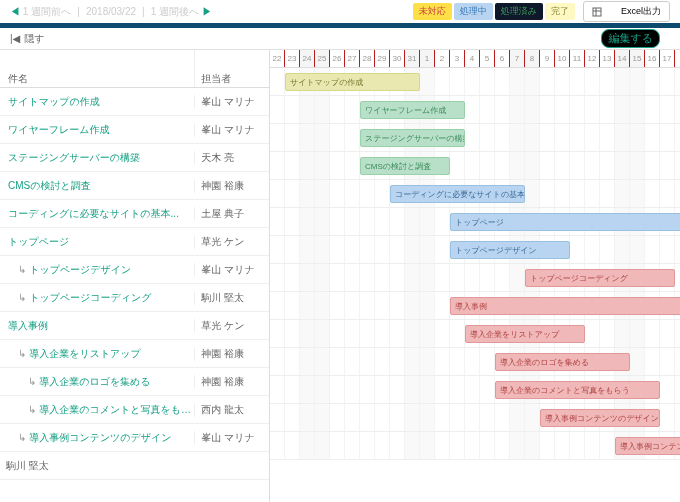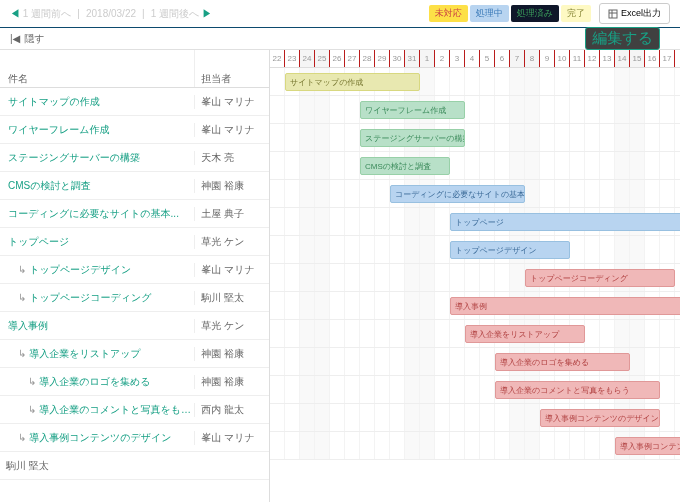--- a/index.html
+++ b/index.html
@@ -1,32 +1,32 @@
 <!DOCTYPE html>
 <html><head>
 <meta charset="utf-8">
 <style>
 *{margin:0;padding:0;box-sizing:border-box}
 body{font-family:-apple-system,"Hiragino Sans",sans-serif;font-size:10px;background:#fff;width:680px;height:502px;overflow:hidden;border-radius:12px;position:relative}
-.toolbar{display:flex;align-items:center;height:28px;padding:0 10px;border-bottom:1px solid #0c4a6e}
+.toolbar{display:flex;align-items:center;height:28px;padding:0 10px;border-bottom:5px solid #0c4a6e}
 .nav{display:flex;align-items:center;gap:6px;color:#18a085}
 .nav span{color:#ccc}
 .nav a{color:#18a085;cursor:pointer}
 .date-cur{color:#666}
 .sp{flex:1}
 .legend{display:flex;gap:2px;margin-right:8px}
 .legend span{padding:2px 6px;border-radius:2px;font-size:9px}
 .lg-r{background:#fde047;color:#c44}
 .lg-b{background:#b8d4f0;color:#3a7ab8}
 .lg-g{background:#0f172a;color:#3a9a5a}
 .lg-y{background:#fef9c3;color:#888838}
-.excel{border:1px solid #ccc;border-radius:3px;padding:3px 8px;font-size:9px;cursor:pointer;display:flex;align-items:center;gap:3px;background:#fff}
+.excel{border:1px solid #ccc;border-radius:3px;padding:3px 8px;font-size:9px;cursor:pointer;display:flex;align-items:center;gap:19px;background:#fff}
 .sub{display:flex;align-items:center;height:22px;padding:0 10px;border-bottom:1px solid #e0e0e0}
 .hide{display:flex;align-items:center;gap:4px;color:#666;cursor:pointer;font-size:10px}
-.edit{border:1px solid #18a085;color:#18a085;border-radius:3px;padding:1px 6px;font-size:15px;cursor:pointer;margin-left:auto;margin-right:10px;background:#404040}
+.edit{border:1px solid #18a085;color:#18a085;border-radius:8px;padding:1px 6px;font-size:11px;cursor:pointer;margin-left:auto;margin-right:10px;background:#000000}
 .grid{display:flex;height:452px;overflow:hidden}
 .left{width:270px;border-right:1px solid #ddd;flex-shrink:0}
 .right{flex:1;position:relative;overflow:hidden}
 .lh{display:flex;height:38px;border-bottom:1px solid #ddd}
 .lh .c1{width:196px;padding:22px 3px 0 8px;color:#666;border-right:1px solid #eee}
 .lh .c2{width:74px;padding:22px 0 0 6px;color:#666}
 .row{display:flex;height:28px;border-bottom:1px solid #eee;align-items:center}
 .row .c1{width:196px;padding-left:8px;color:#18a085;border-right:1px solid #eee;overflow:hidden;white-space:nowrap;text-overflow:ellipsis;cursor:pointer}
 .row .c2{width:74px;padding-left:6px;color:#666;font-size:10px}
 .ind1{padding-left:18px!important}

